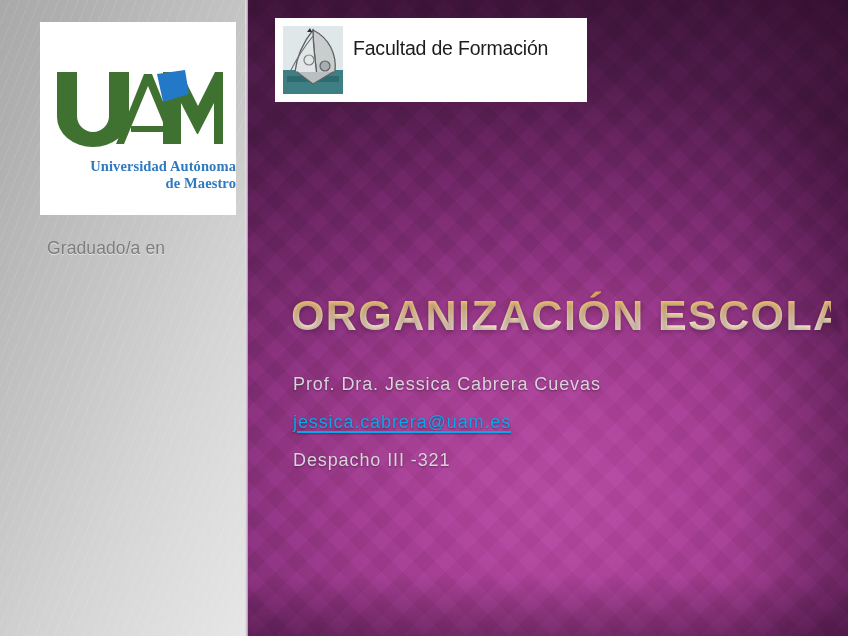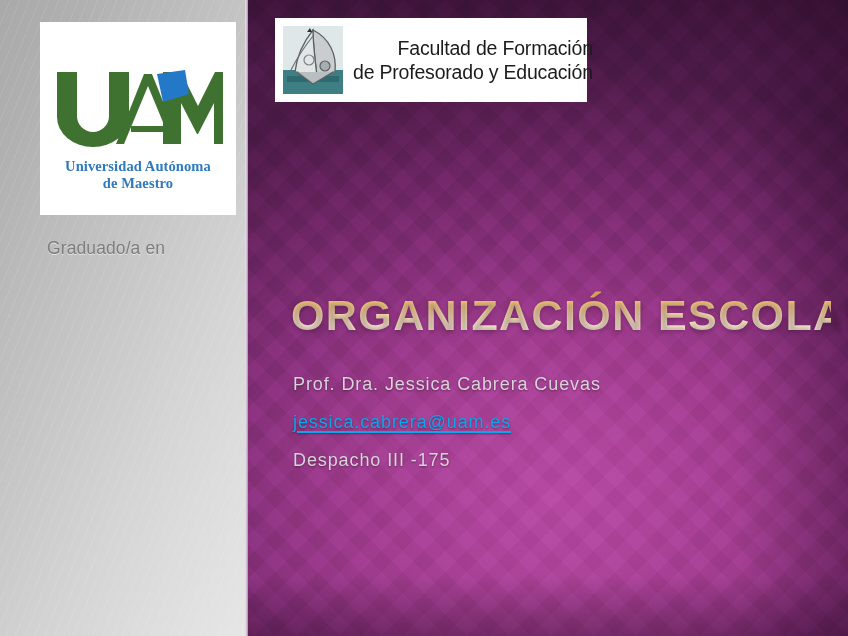--- a/index.html
+++ b/index.html
@@ -100,21 +100,21 @@
     position: absolute;
     left: 0; top: 48px;
     width: 196px;
     text-align: center;
   }
   .uam-svg { display: block; margin: 0 auto; }
   .uam-sub {
     position: absolute;
     left: 0; top: 136px;
     width: 196px;
-    text-align: center;
+    text-align: right;
     color: #2f79bf;
     font-family: "Liberation Serif", serif;
     font-size: 14.5px;
     line-height: 17px;
     font-weight: 700;
     letter-spacing: 0.1px;
   }
 
   
   #degree-caption {
@@ -252,25 +252,24 @@
       <path d="M30 4 C22 14 14 28 12 46 L34 50 C32 34 30 18 30 4 Z" fill="#e3e6e7" stroke="#5c6365" stroke-width="1.3"></path>
       <path d="M8 44 C14 32 22 20 30 10" fill="none" stroke="#6b7274" stroke-width="1.2"></path>
       <path d="M12 46 C24 50 40 50 52 46" fill="none" stroke="#6b7274" stroke-width="1.2"></path>
       <path d="M14 46 L30 58 L50 46" fill="#b9bec0" stroke="#5c6365" stroke-width="1.2"></path>
       <circle cx="26" cy="34" r="5" fill="none" stroke="#7b8284" stroke-width="1.2"></circle>
       <circle cx="42" cy="40" r="5" fill="#a8adaf" stroke="#5c6365" stroke-width="1.2"></circle>
       <path d="M24 6 L27 2 L29 6 Z" fill="#2b3133"></path>
     </svg>
     <div id="facultad-text">
       <div>Facultad de Formación</div>
-      <div>de Profesorado y Educación</div>
     </div>
   </div>
 
   <div id="slide-title">ORGANIZACIÓN ESCOLAR</div>
 
   <div id="body-lines">
     <div class="body-line">Prof. Dra. Jessica Cabrera Cuevas</div>
     <div class="body-line email">jessica.cabrera@uam.es</div>
-    <div class="body-line">Despacho III -175</div>
+    <div class="body-line">Despacho III -321</div>
   </div>
 
 </div>
 
 </body></html>

